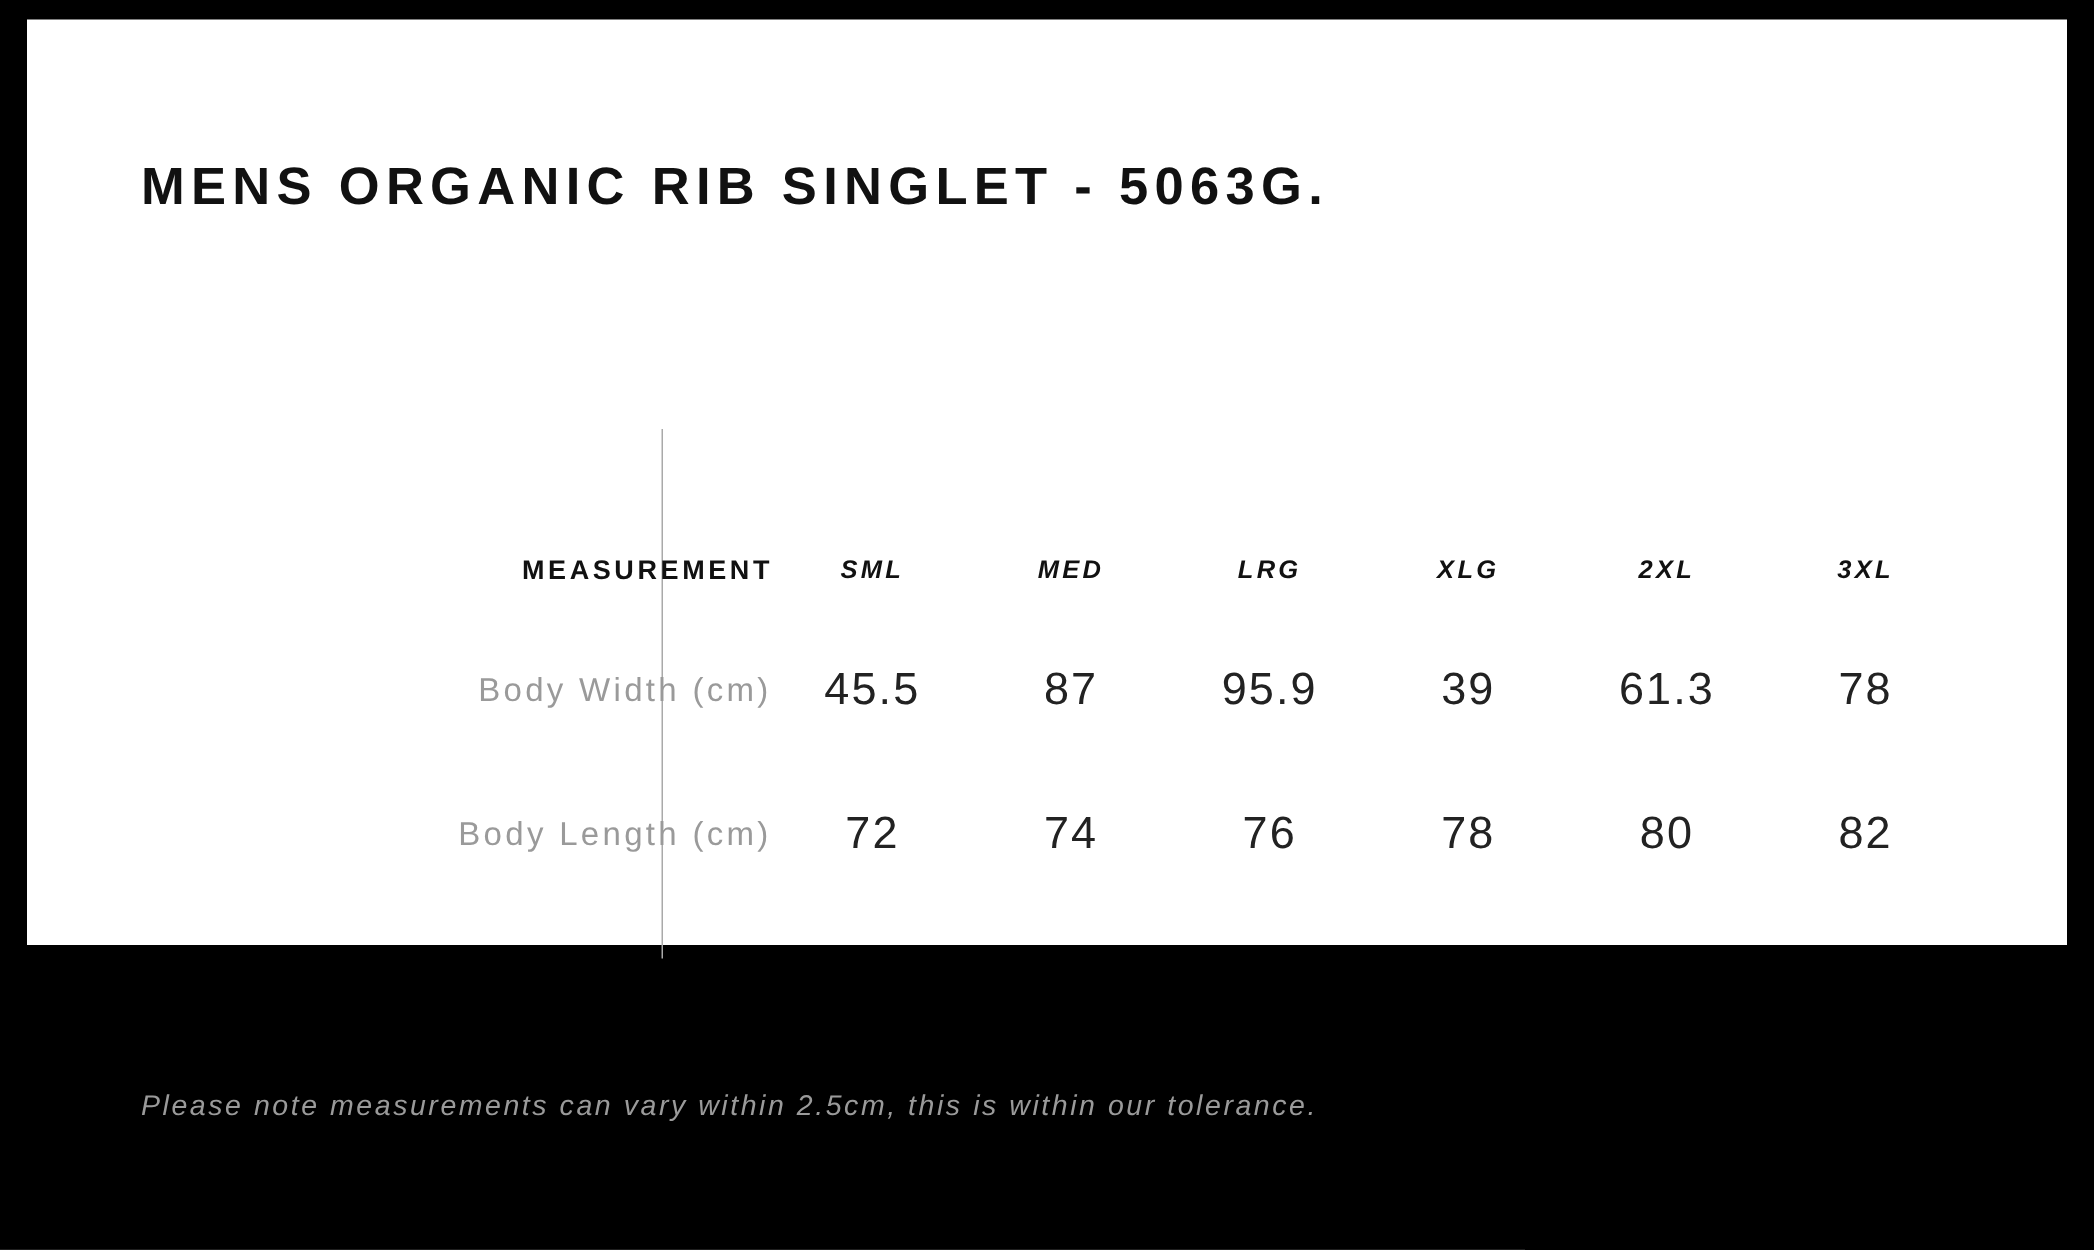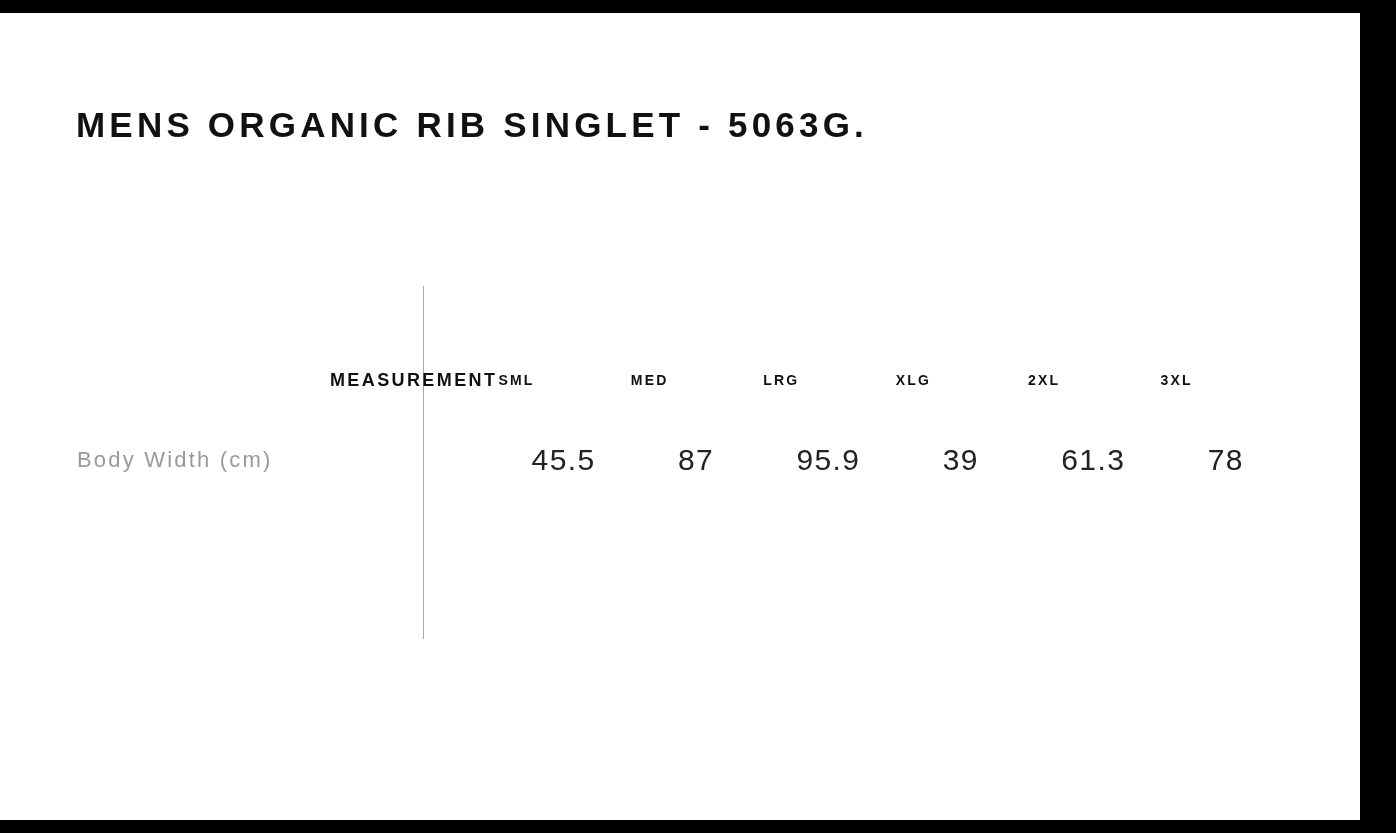--- a/index.html
+++ b/index.html
@@ -17,24 +17,24 @@
     position: absolute;
     left: 0;
     top: 0;
     width: 1396px;
     height: 833px;
     background: #000000;
     box-sizing: border-box;
   }
   .sheet {
     position: absolute;
-    left: 0;
+    left: 18px;
     top: 13px;
     width: 1360px;
-    height: 807px;
+    height: 617px;
     background: #ffffff;
     box-sizing: border-box;
   }
   .title {
     position: absolute;
     left: 76px;
     top: 92px;
     font-size: 35px;
     font-weight: bold;
     letter-spacing: 4.2px;
@@ -64,30 +64,31 @@
     text-align: right;
     font-size: 18px;
     font-weight: bold;
     letter-spacing: 2.4px;
     color: #111111;
     padding: 0 0 0 0;
     height: 62px;
     vertical-align: middle;
   }
   table.sizechart th.size-head {
-    text-align: left;
-    font-size: 14px;
+    text-align: center;
+    font-size: 17px;
     font-weight: bold;
     letter-spacing: 2.2px;
     color: #111111;
     height: 62px;
     vertical-align: middle;
+    font-style: italic;
   }
   table.sizechart td.row-label {
-    text-align: left;
+    text-align: right;
     font-size: 22px;
     font-weight: normal;
     letter-spacing: 2.2px;
     color: #9a9a9a;
     height: 94px;
     vertical-align: middle;
   }
   table.sizechart td.value {
     text-align: center;
     font-size: 30px;
@@ -142,18 +143,28 @@
       <tbody>
         <tr>
           <td class="row-label">Body Width (cm)</td>
           <td class="value">45.5</td>
           <td class="value">87</td>
           <td class="value">95.9</td>
           <td class="value">39</td>
           <td class="value">61.3</td>
           <td class="value">78</td>
         </tr>
+        <tr>
+          <td class="row-label">Body Length (cm)</td>
+          <td class="value">72</td>
+          <td class="value">74</td>
+          <td class="value">76</td>
+          <td class="value">78</td>
+          <td class="value">80</td>
+          <td class="value">82</td>
+        </tr>
       </tbody>
     </table>
 
+    <div class="footnote">Please note measurements can vary within 2.5cm, this is within our tolerance.</div>
 
   </div>
 </div>
 
 </body></html>

